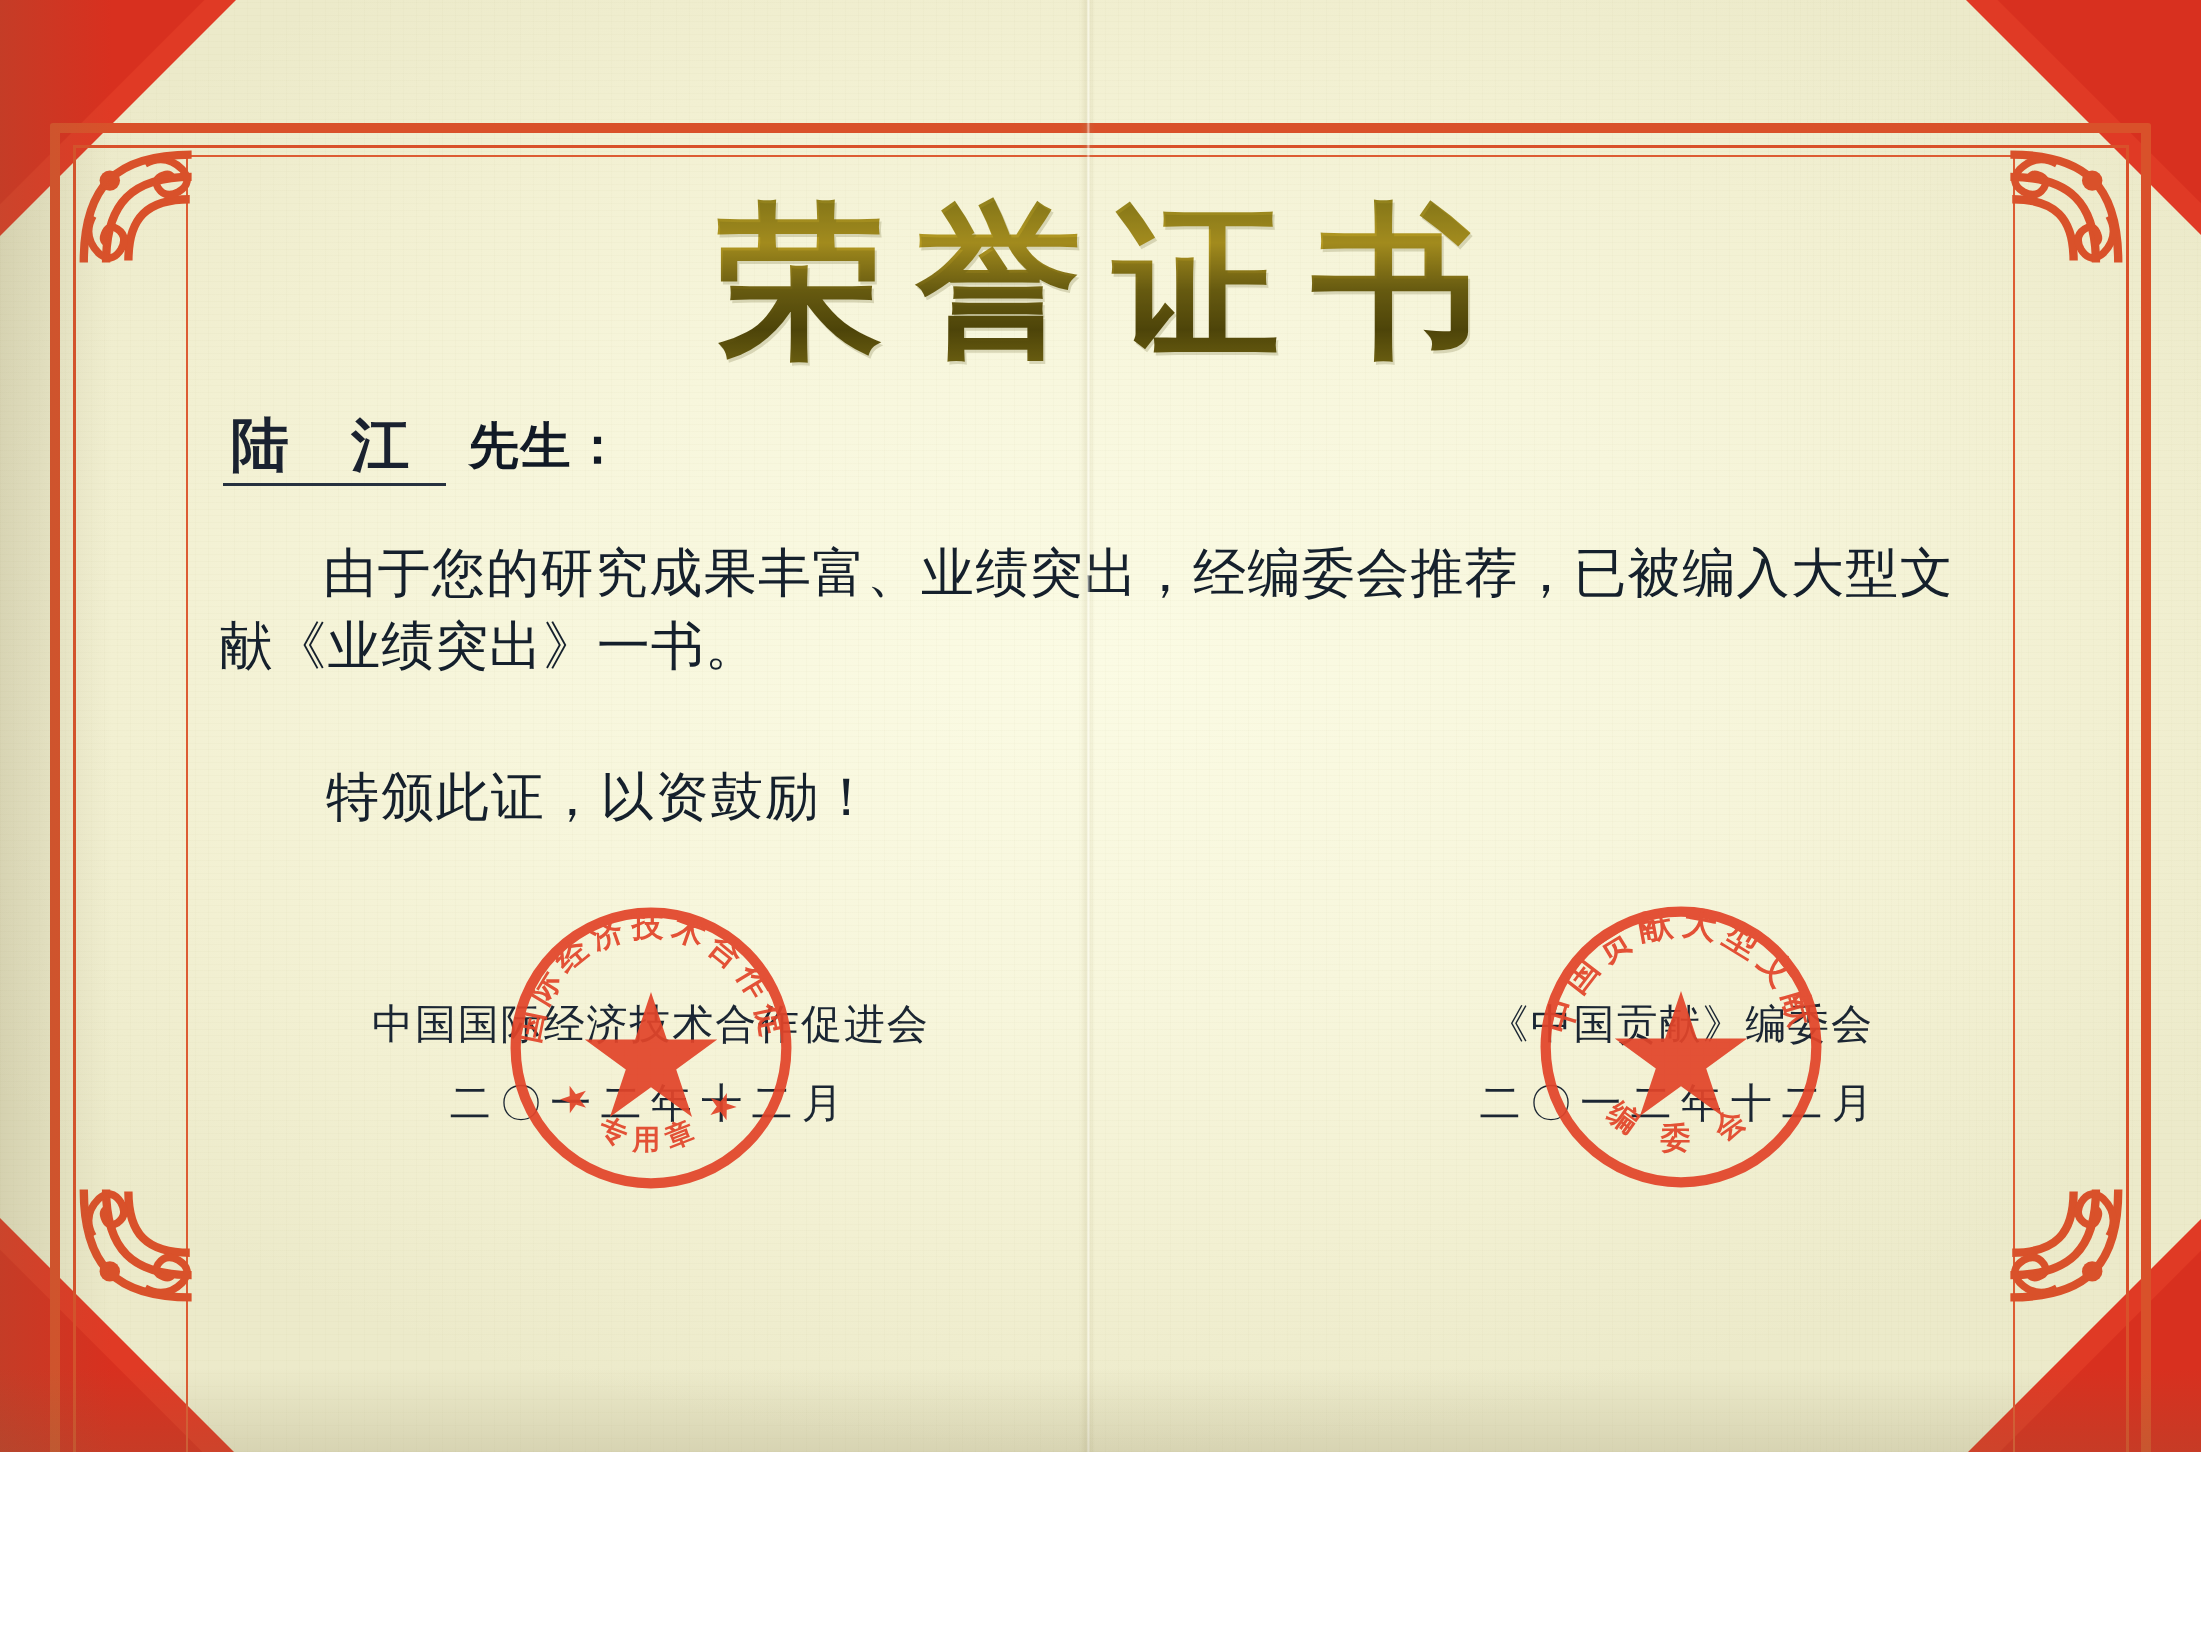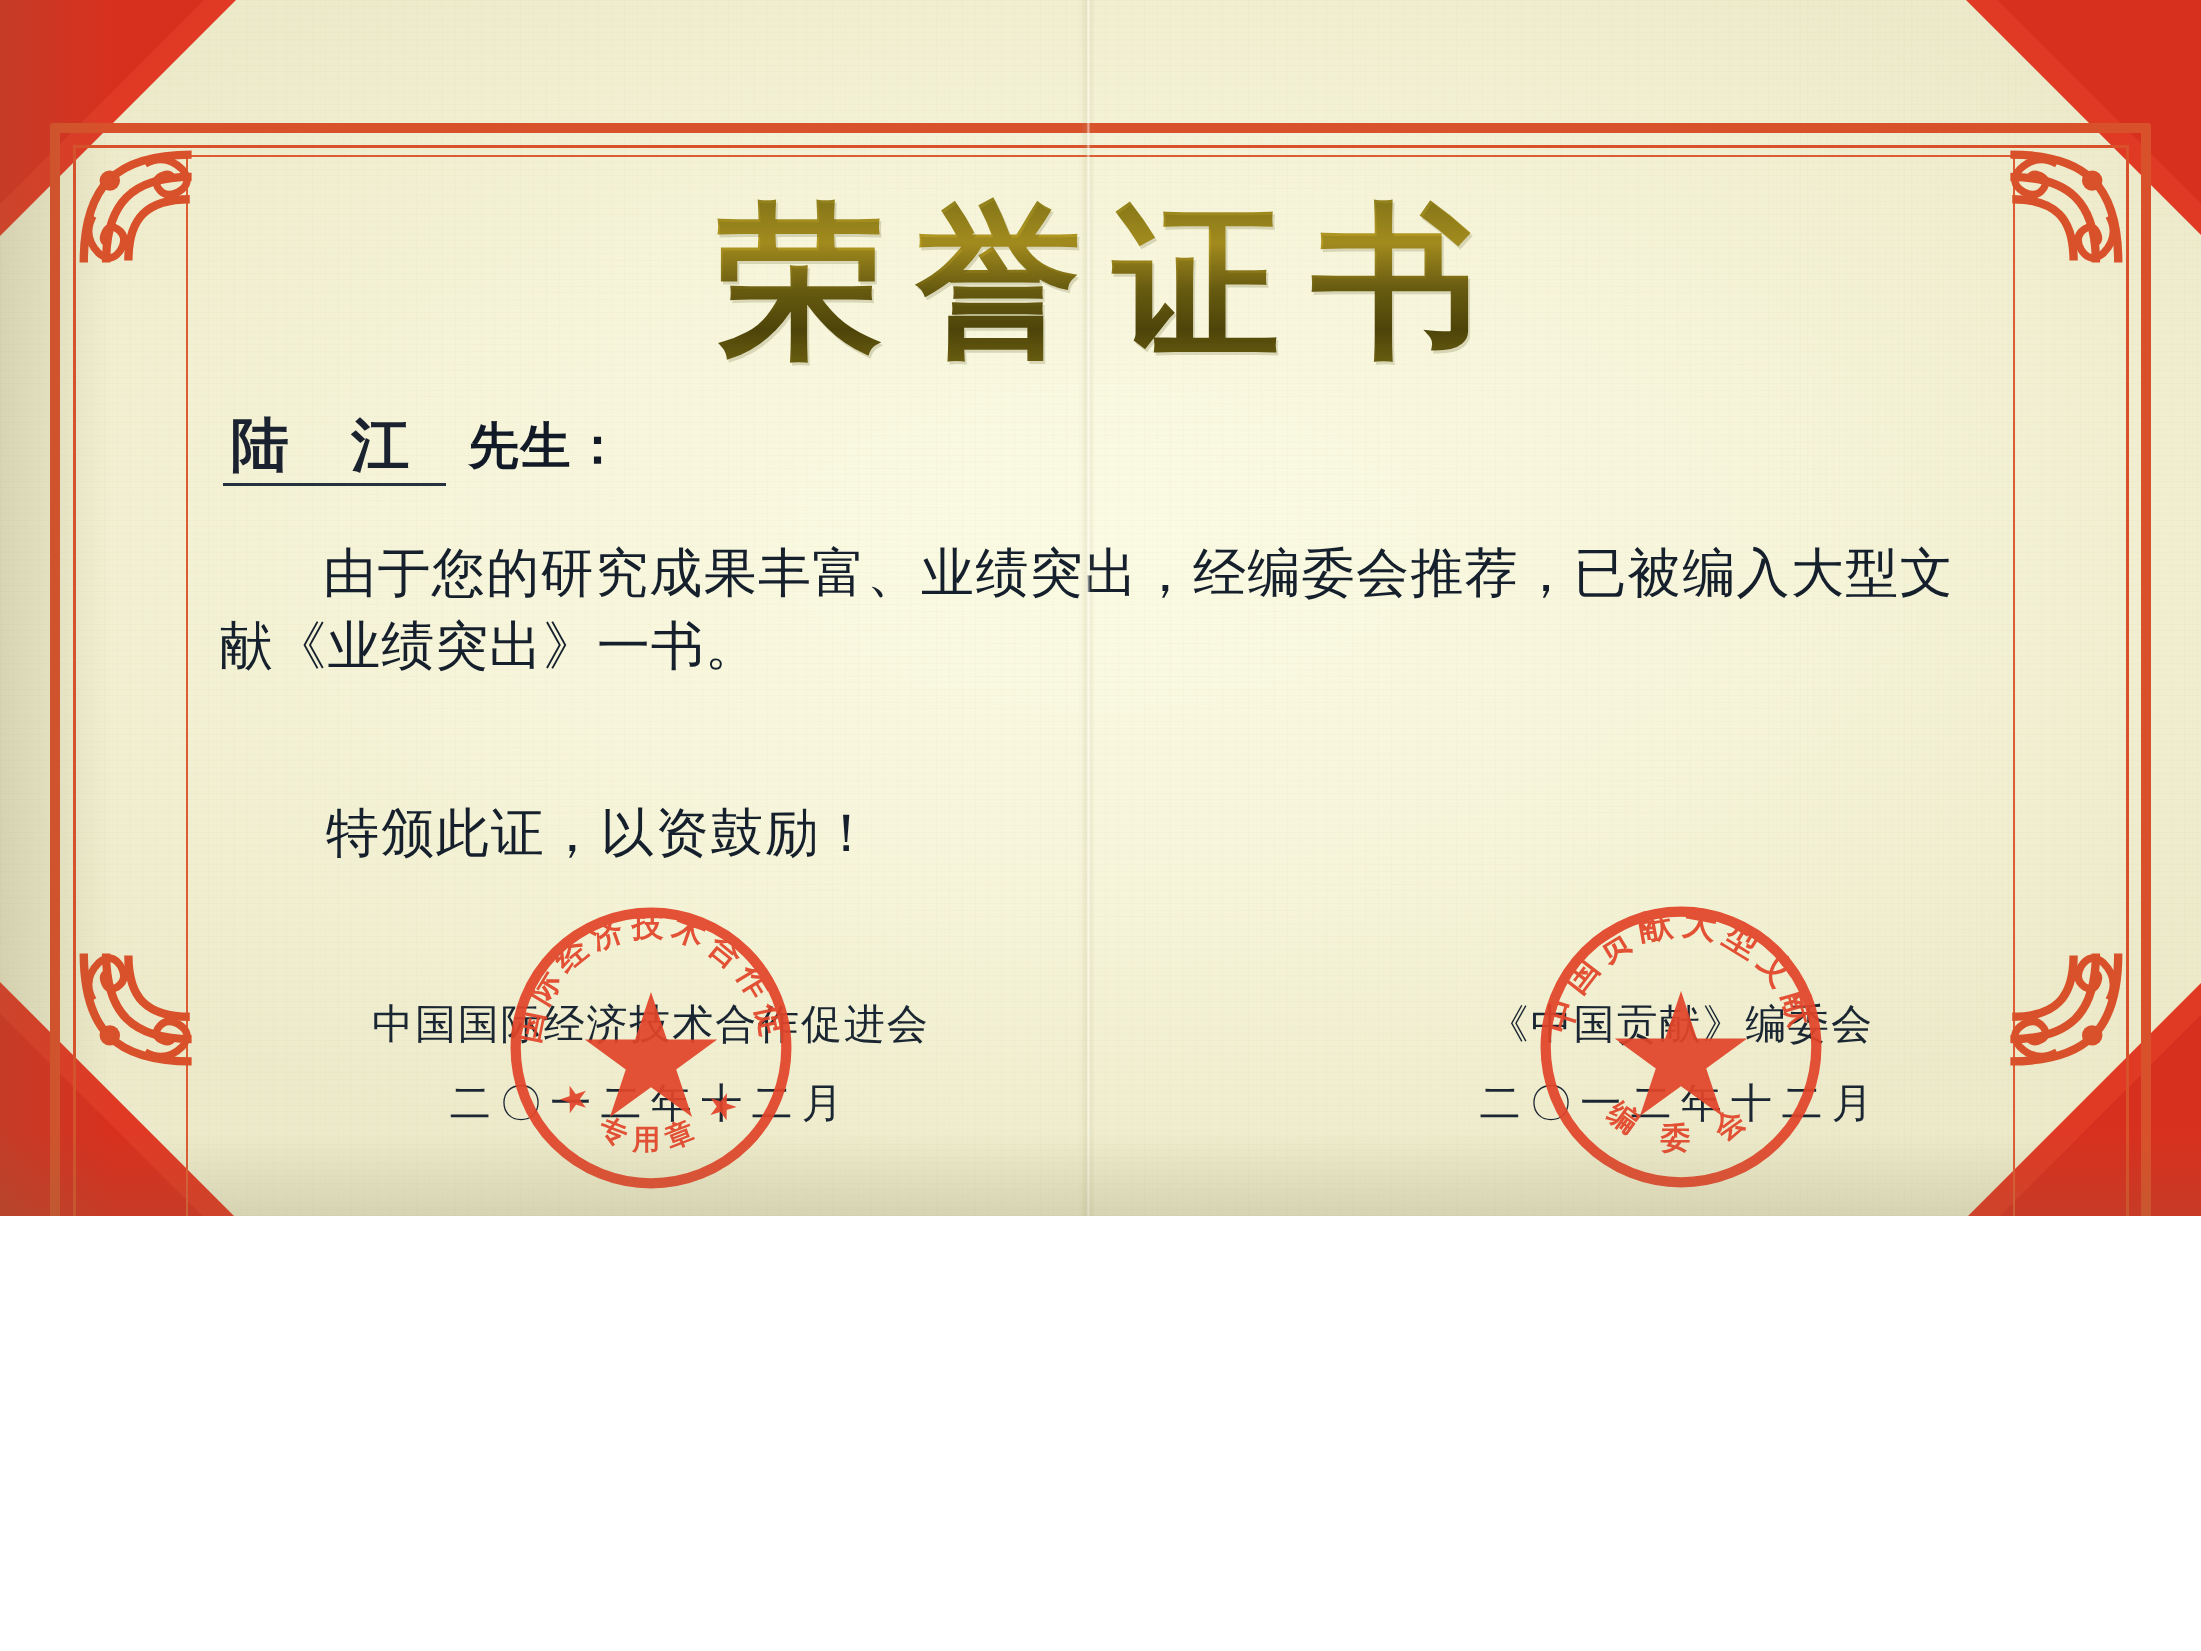--- a/index.html
+++ b/index.html
@@ -12,21 +12,21 @@
     width: 2202px;
     height: 1652px;
     overflow: hidden;
     font-family: "DejaVu Sans", "Liberation Sans", sans-serif;
   }
 
   
   .certificate {
     position: relative;
     width: 2202px;
-    height: 1216px;
+    height: 1452px;
     background:
       radial-gradient(ellipse 60% 55% at 50% 45%, #fbfbe4 0%, #f7f6dc 45%, #f2f0d2 75%, #eceaca 100%);
     overflow: hidden;
   }
   
   .paper-texture {
     position: absolute;
     inset: 0;
     background-image:
       repeating-linear-gradient(0deg, rgba(190,185,140,0.055) 0px, rgba(190,185,140,0.055) 0.9px, transparent 0.9px, transparent 6.5px),
@@ -172,21 +172,21 @@
     font-family: "DejaVu Serif", "Liberation Serif", serif;
     font-size: 53px;
     line-height: 1.38;
     color: #15202c;
     letter-spacing: 0.9px;
     text-align: justify;
   }
   .body-text .indent { display: inline-block; width: 103px; }
 
   .award-line {
-    margin-top: 116px;
+    margin-top: 80px;
     margin-left: 112px;
     font-family: "DejaVu Serif", "Liberation Serif", serif;
     font-size: 53px;
     color: #15202c;
     letter-spacing: 1.9px;
   }
 
   
   .signatures {
     position: absolute;

